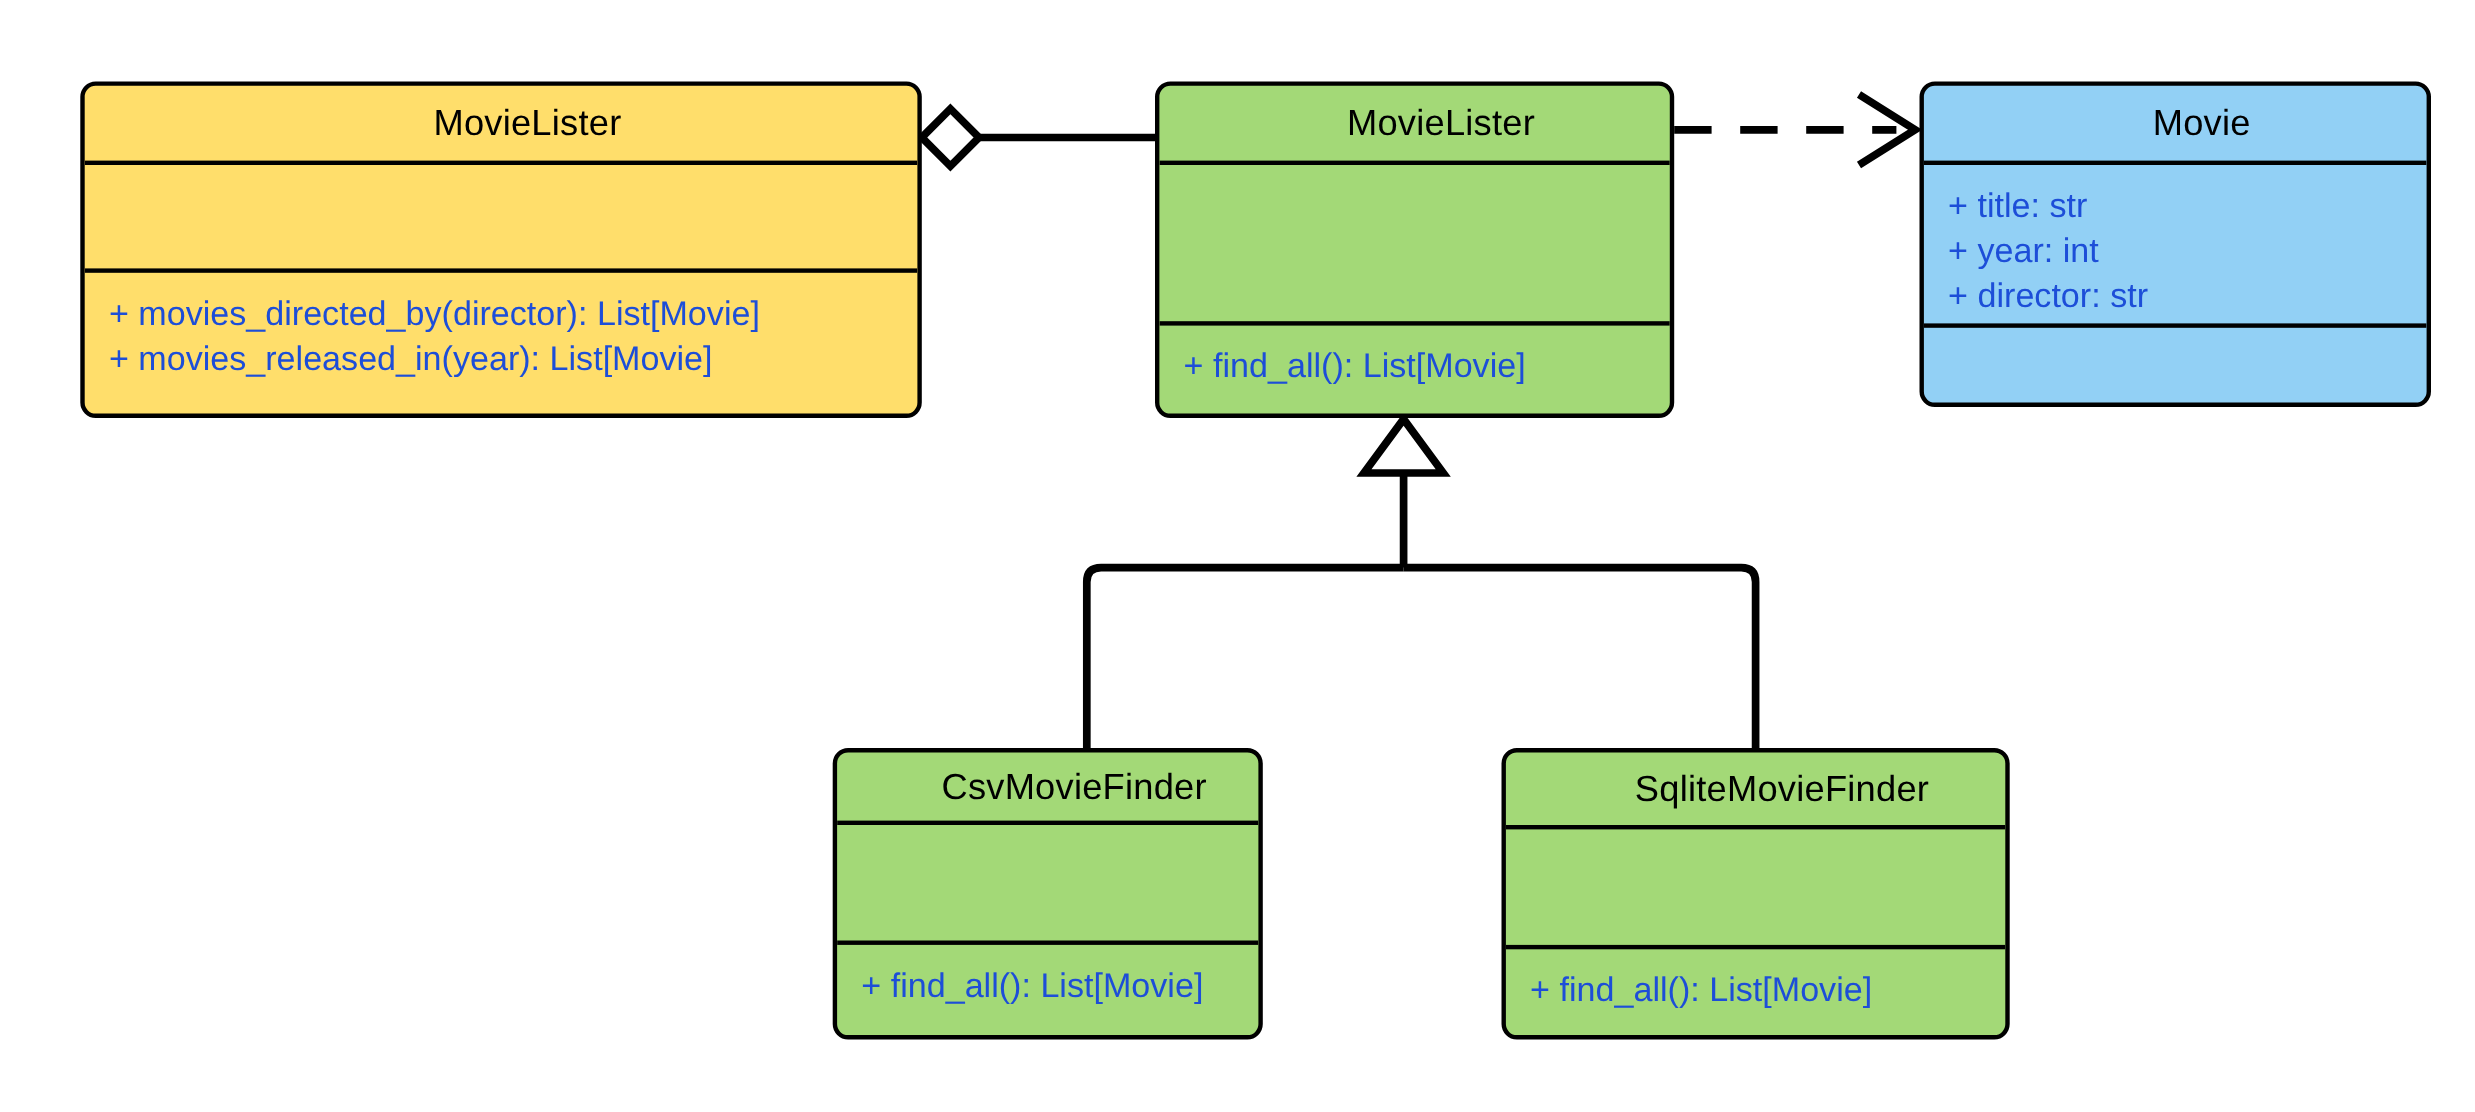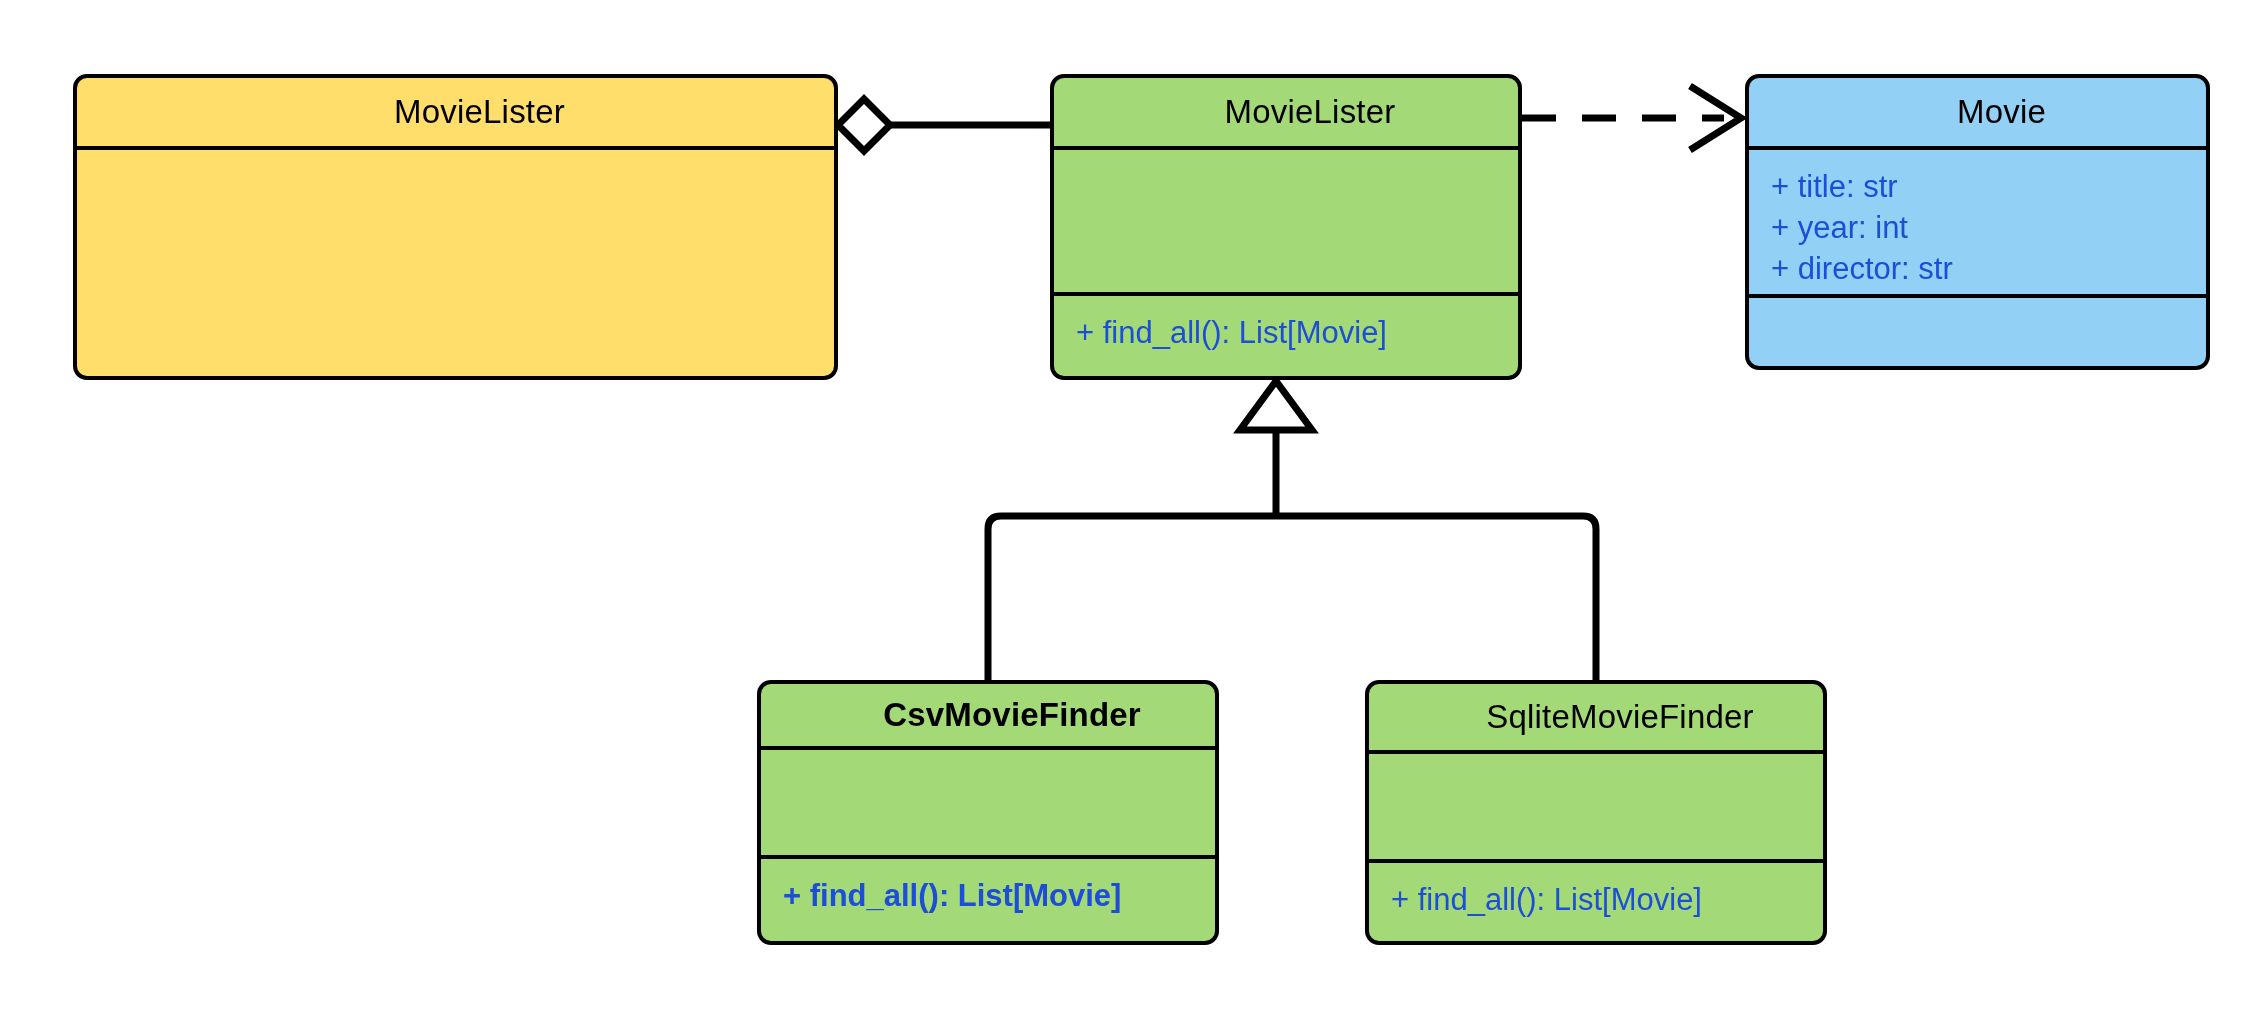--- a/index.html
+++ b/index.html
@@ -94,41 +94,45 @@
 
       <path d="M 1276 516 L 1583 516 Q 1596 516 1596 529 L 1596 680" fill="none" stroke="#000000" stroke-width="7" stroke-linecap="butt" stroke-linejoin="round"></path>
 
       <polygon points="1276,381 1312,430 1240,430" fill="#ffffff" stroke="#000000" stroke-width="7" stroke-linejoin="miter"></polygon>
     </g>
   </svg>
 
   <div class="uml-class" style="left:73px; top:74px; width:765px; height:306px; background:#ffde6b;">
     <div class="compartment class-name" style="height:68px;">MovieLister</div>
     <div class="compartment divided member-list empty" style="height:98px;"></div>
+    <div class="compartment divided member-list" style="flex:1;">
+      <div class="member">+ movies_directed_by(director): List[Movie]</div>
+      <div class="member">+ movies_released_in(year): List[Movie]</div>
+    </div>
   </div>
 
   <div class="uml-class" style="left:1050px; top:74px; width:472px; height:306px; background:#a3d977;">
     <div class="compartment class-name" style="height:68px;">MovieLister</div>
     <div class="compartment divided member-list empty" style="height:146px;"></div>
     <div class="compartment divided member-list" style="flex:1;">
       <div class="member">+ find_all(): List[Movie]</div>
     </div>
   </div>
 
   <div class="uml-class" style="left:1745px; top:74px; width:465px; height:296px; background:#92d0f5;">
     <div class="compartment class-name" style="height:68px;">Movie</div>
     <div class="compartment divided member-list" style="height:148px;">
       <div class="member">+ title: str</div>
       <div class="member">+ year: int</div>
       <div class="member">+ director: str</div>
     </div>
     <div class="compartment divided member-list empty" style="flex:1;"></div>
   </div>
 
-  <div class="uml-class" style="left:757px; top:680px; width:462px; height:265px; background:#a3d977;font-weight:bold;">
+  <div class="uml-class" style="left:757px; top:680px; width:391px; height:265px; background:#a3d977;">
     <div class="compartment class-name" style="height:62px;">CsvMovieFinder</div>
     <div class="compartment divided member-list empty" style="height:109px;"></div>
     <div class="compartment divided member-list" style="flex:1;">
       <div class="member">+ find_all(): List[Movie]</div>
     </div>
   </div>
 
   <div class="uml-class" style="left:1365px; top:680px; width:462px; height:265px; background:#a3d977;">
     <div class="compartment class-name" style="height:66px;">SqliteMovieFinder</div>
     <div class="compartment divided member-list empty" style="height:109px;"></div>

